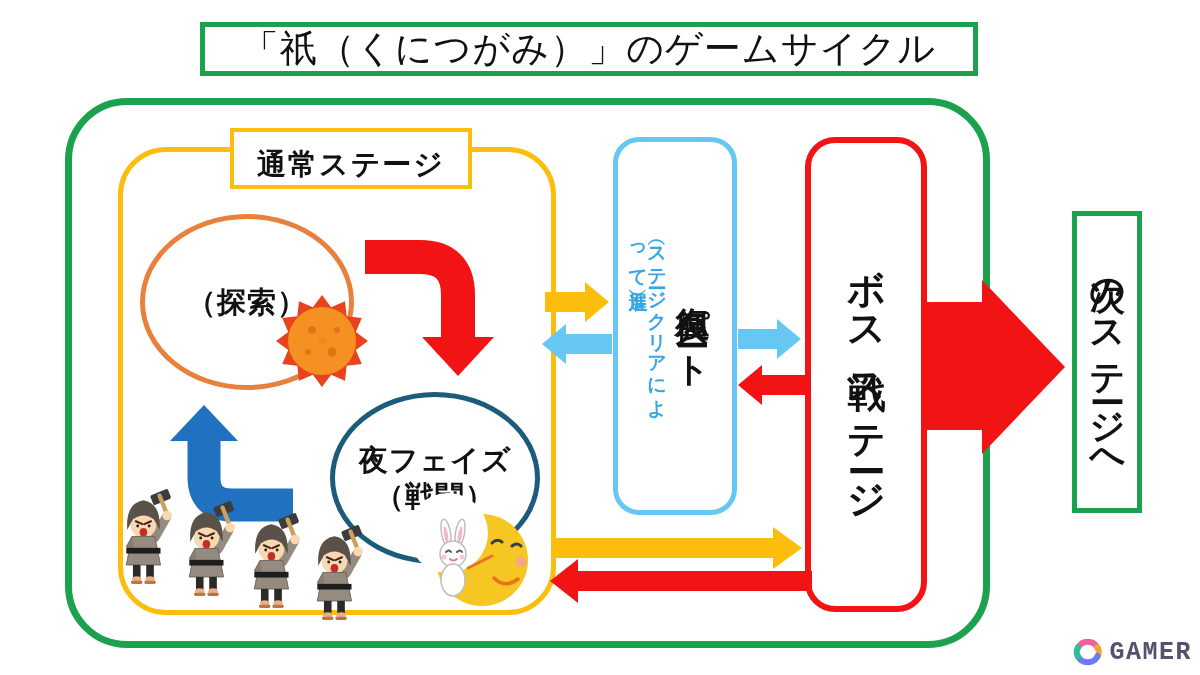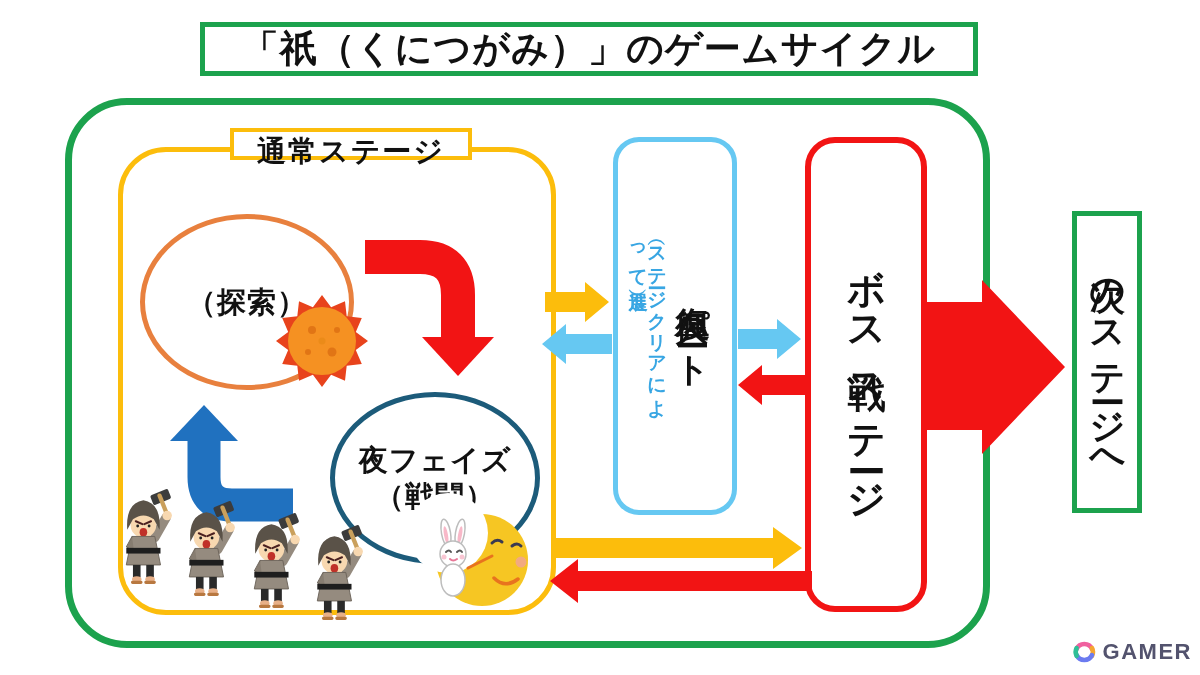--- a/index.html
+++ b/index.html
@@ -6,34 +6,34 @@
   #canvas{
     position:relative;width:1200px;height:675px;background:#fff;overflow:hidden;
     font-family:"Liberation Sans","DejaVu Sans",sans-serif;color:#111;
   }
   .abs{position:absolute;box-sizing:border-box;}
   .box{background:#fff;}
   #title-box{
     left:200px;top:22px;width:778px;height:54px;
     border:5px solid var(--green);
     display:flex;align-items:center;justify-content:center;
-    font-size:37px;font-weight:bold;letter-spacing:1px;
+    font-size:37px;font-weight:normal;letter-spacing:1px;
   }
   #outer-box{
     left:65px;top:98px;width:925px;height:550px;
     border:7px solid var(--green);border-radius:62px;
   }
   #normal-box{
     left:118px;top:147px;width:438px;height:468px;
     border:5px solid var(--yellow);border-radius:48px;
   }
   #normal-label{
-    left:230px;top:128px;width:242px;height:32px;
+    left:230px;top:128px;width:242px;height:61px;
     border:4px solid var(--yellow);background:#fff;
-    display:flex;align-items:flex-start;justify-content:center;
+    display:flex;align-items:flex-end;justify-content:center;
     font-size:29px;font-weight:bold;letter-spacing:2px;
   }
   .phase-circle{
     border-radius:50%;background:#fff;
     display:flex;flex-direction:column;align-items:center;justify-content:center;
     font-size:29px;font-weight:bold;line-height:1.25;text-align:center;letter-spacing:1px;
   }
   #day-circle{left:140px;top:214px;width:214px;height:176px;border:5px solid var(--orange);}
   #night-circle{left:330px;top:392px;width:210px;height:172px;border:5px solid var(--navy);}
   #recon-box{
@@ -60,21 +60,21 @@
     border:5px solid var(--green);background:#fff;
     display:flex;align-items:center;justify-content:center;
   }
   #next-label{font-size:35px;font-weight:bold;letter-spacing:3px;}
   #art-layer{left:0;top:0;width:1200px;height:675px;pointer-events:none;}
   #brand{
     left:1072px;top:634px;width:120px;height:36px;
     display:flex;align-items:center;gap:6px;
   }
   #brand-text{
-    font-size:22px;font-weight:bold;color:var(--brand-text);letter-spacing:1.5px;
+    font-size:25px;font-weight:bold;color:var(--brand-text);letter-spacing:1.5px;font-family:Liberation Mono, monospace;
   }
 </style>
 </head>
 <body>
 
 <div id="canvas">
 
   <div id="title-box" class="abs box">
     <span>「祇（くにつがみ）」のゲームサイクル</span>
   </div>

